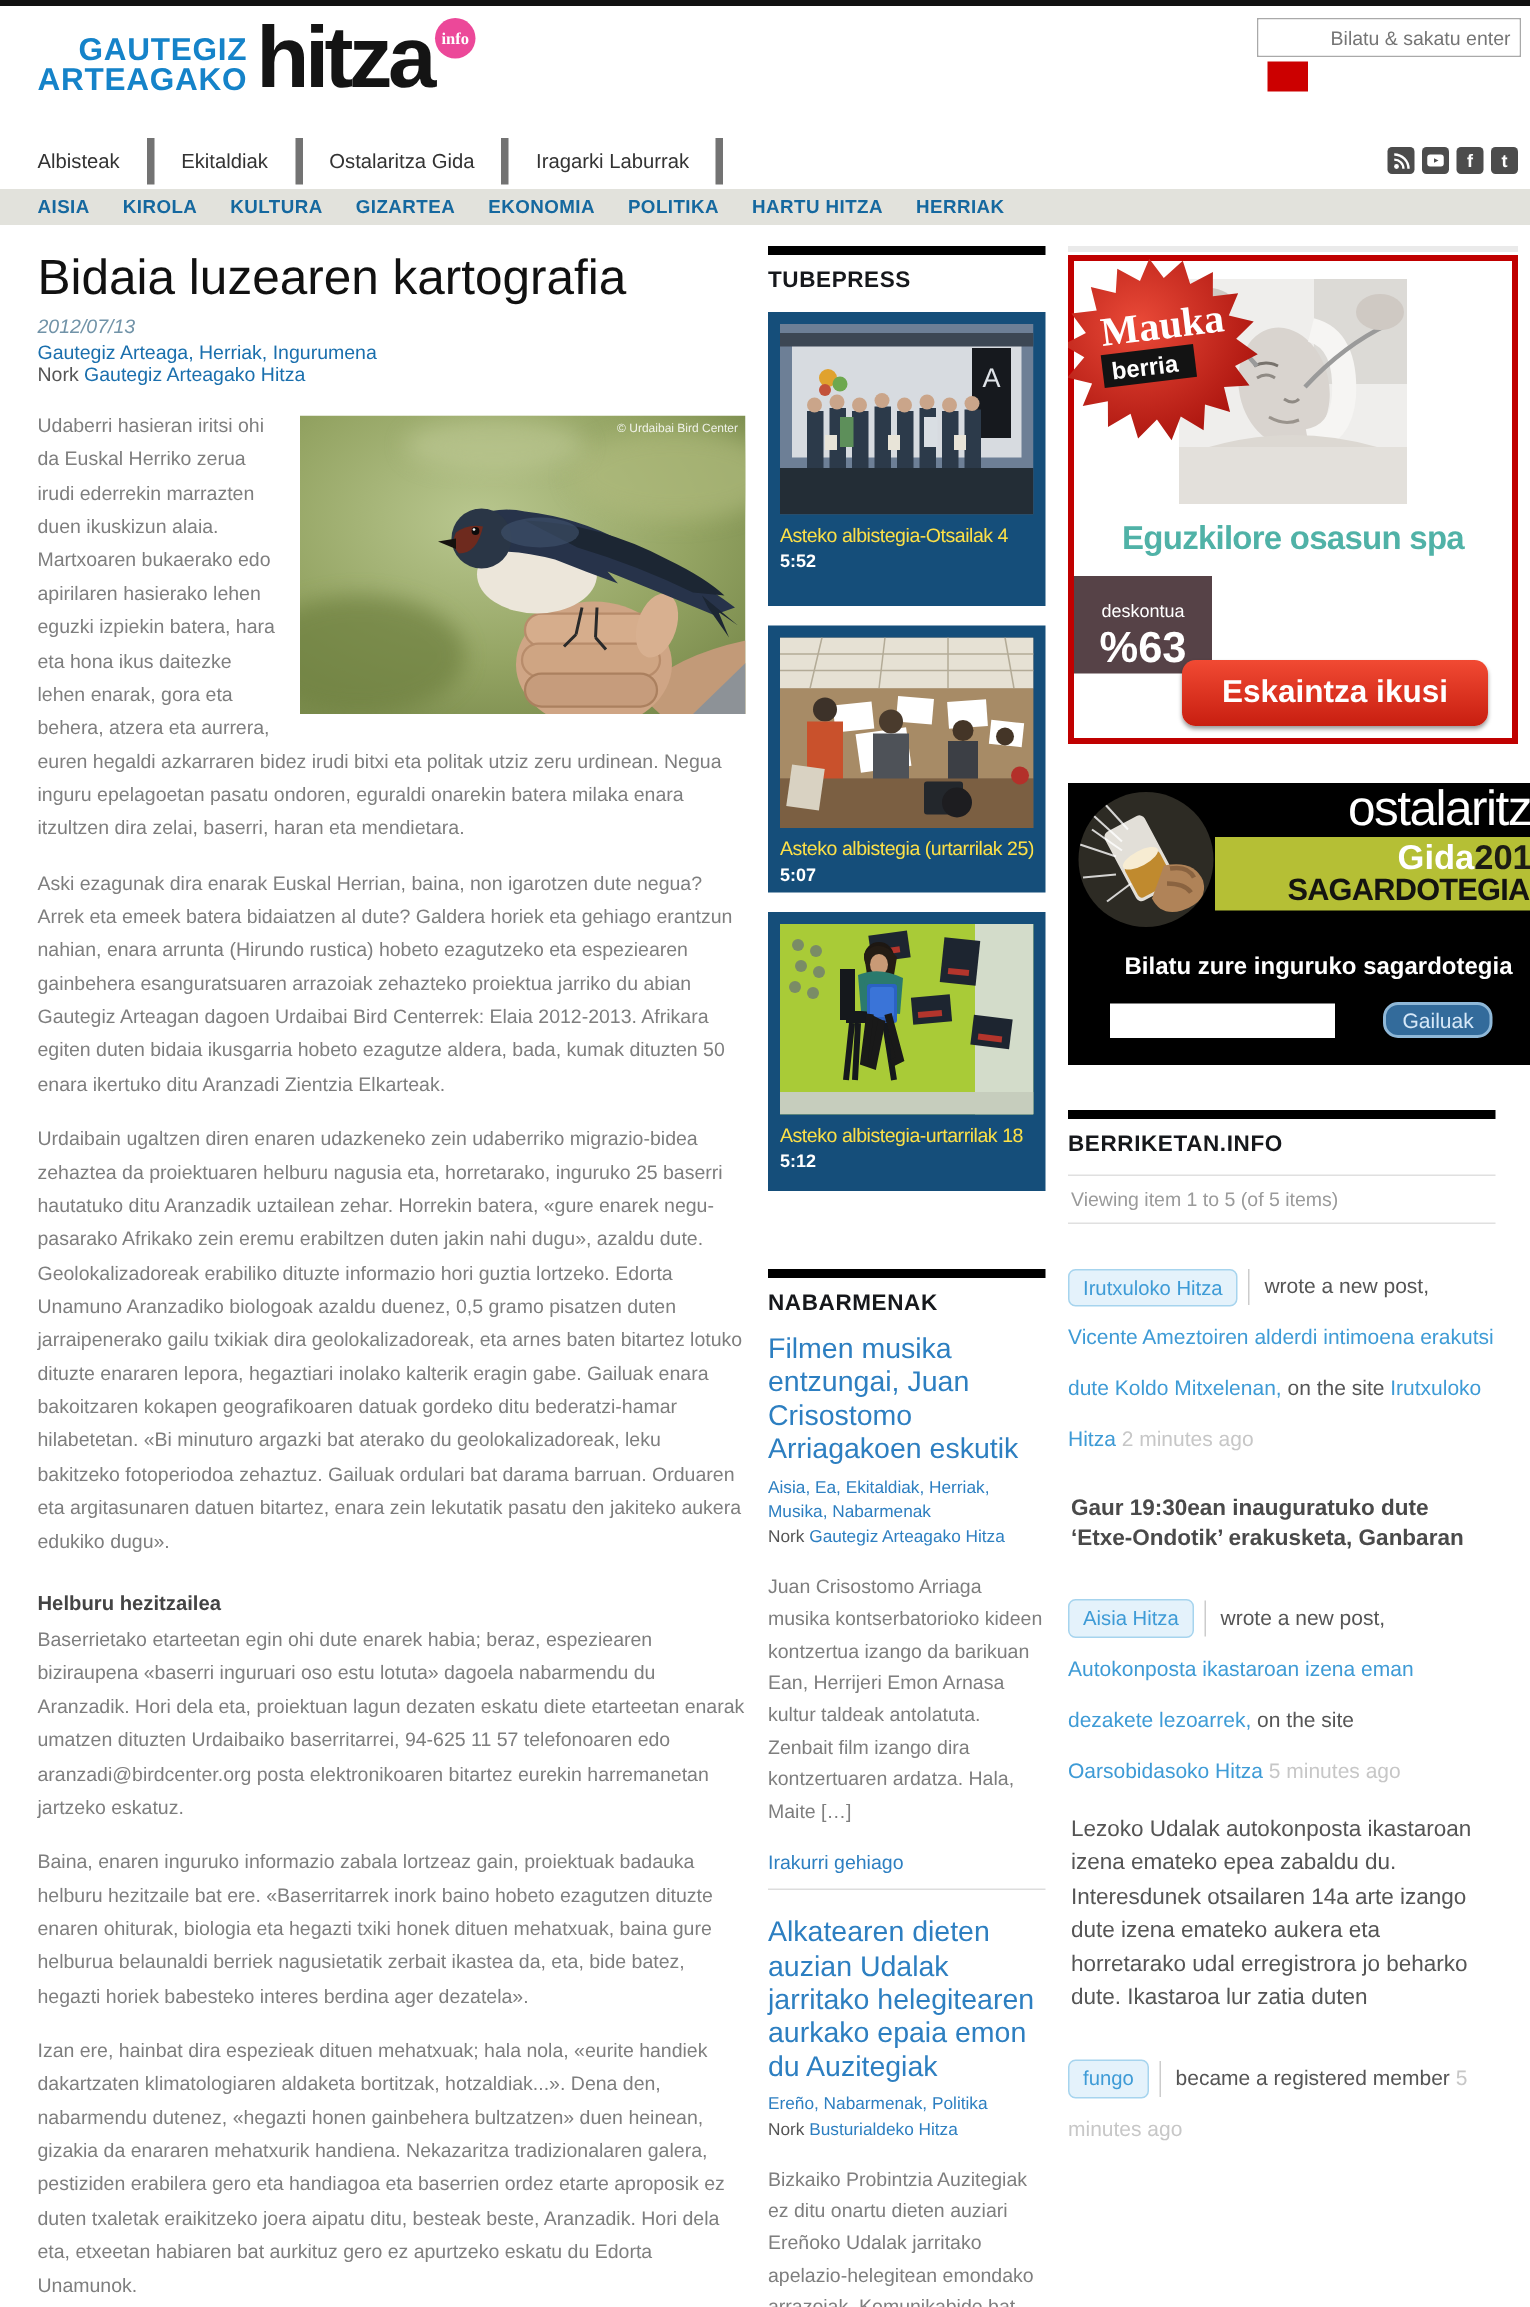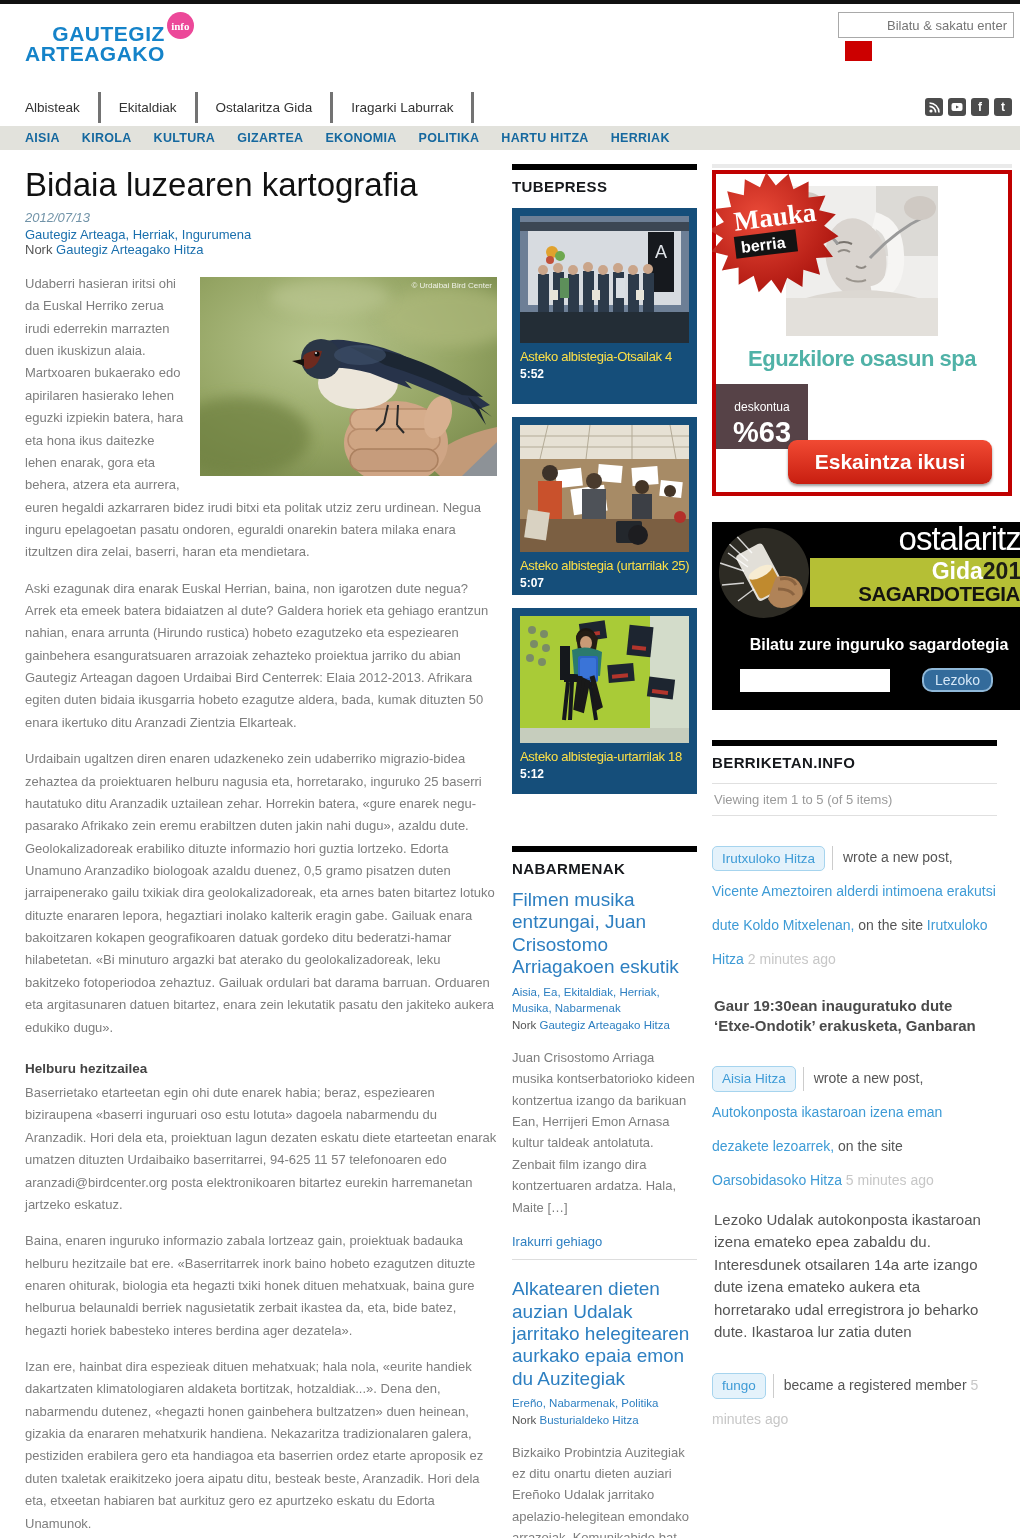--- a/index.html
+++ b/index.html
@@ -21,21 +21,21 @@
     margin-left:2px; margin-top:2px;font-family:Liberation Serif, serif; }
   .search-box { position:absolute; right:6px; top:8px; width:176px; height:26px;
     border:1px solid #a9a9a9; background:#fff; }
   .search-box input { width:100%; height:100%; border:0; outline:none; text-align:right;
     font-size:13px; color:#333; padding:0 6px; font-family:"Liberation Sans",sans-serif; }
   .red-chip { position:absolute; left:845px; top:37px; width:27px; height:20px; background:#cc0000; }
 
   
   .mainnav { position:relative; height:34px; margin-top:2px; }
   .mainnav-items { position:absolute; left:25px; top:0; display:flex; }
-  .mainnav-items a { font-size:13.5px; color:#333; padding:8px 18px; border-right:3px solid #737373; }
+  .mainnav-items a { font-size:13.5px; color:#333; padding:8px 18px; border-right:5px solid #737373; }
   .mainnav-items a:first-child { padding-left:0; }
   .social { position:absolute; right:8px; top:6px; display:flex; gap:5px; }
   .social .sq { width:18px; height:18px; background:#4c4c4c; border-radius:3px; color:#fff;
     font-size:12px; font-weight:bold; display:flex; align-items:center; justify-content:center; }
 
   
   .subnav { background:#e2e2dc; height:24px; display:flex; align-items:center; padding-left:25px; }
   .subnav a { font-size:12.5px; font-weight:bold; color:#15689f; padding:0 11px; letter-spacing:0.3px; }
   .subnav a:first-child { padding-left:0; }
 
@@ -130,20 +130,21 @@
 <body>
 
 <div class="topbar"></div>
 
 <div class="header">
   <div class="logo">
     <div class="logo-lines">
       <div>GAUTEGIZ</div>
       <div>ARTEAGAKO</div>
     </div>
+    <div class="logo-hitza">hitza</div>
     <div class="logo-info">info</div>
   </div>
   <div class="search-box">
     <input type="text" placeholder="Bilatu &amp; sakatu enter" style="">
   </div>
   <div class="red-chip"></div>
 </div>
 
 <div class="mainnav">
   <div class="mainnav-items">
@@ -458,21 +459,21 @@
           <div class="sag-l1">ostalaritza</div>
           <div class="sag-green">
             <div class="sag-l2"><span class="w">Gida</span><span class="d">2012</span></div>
             <div class="sag-l3">SAGARDOTEGIAK</div>
           </div>
         </div>
       </div>
       <div class="sag-tag">Bilatu zure inguruko sagardotegia</div>
       <div class="sag-form">
         <input class="sag-input" type="text" style="">
-        <button class="sag-btn">Lezoko</button>
+        <button class="sag-btn">Gailuak</button>
       </div>
     </div>
 
     <div class="berriketan">
       <div class="sec-head">BERRIKETAN.INFO</div>
       <div class="viewing">Viewing item 1 to 5 (of 5 items)</div>
 
       <div class="feed-item">
         <span class="pill">Irutxuloko Hitza</span><span class="pill-sep"></span>
         <span>wrote a new post,</span>

